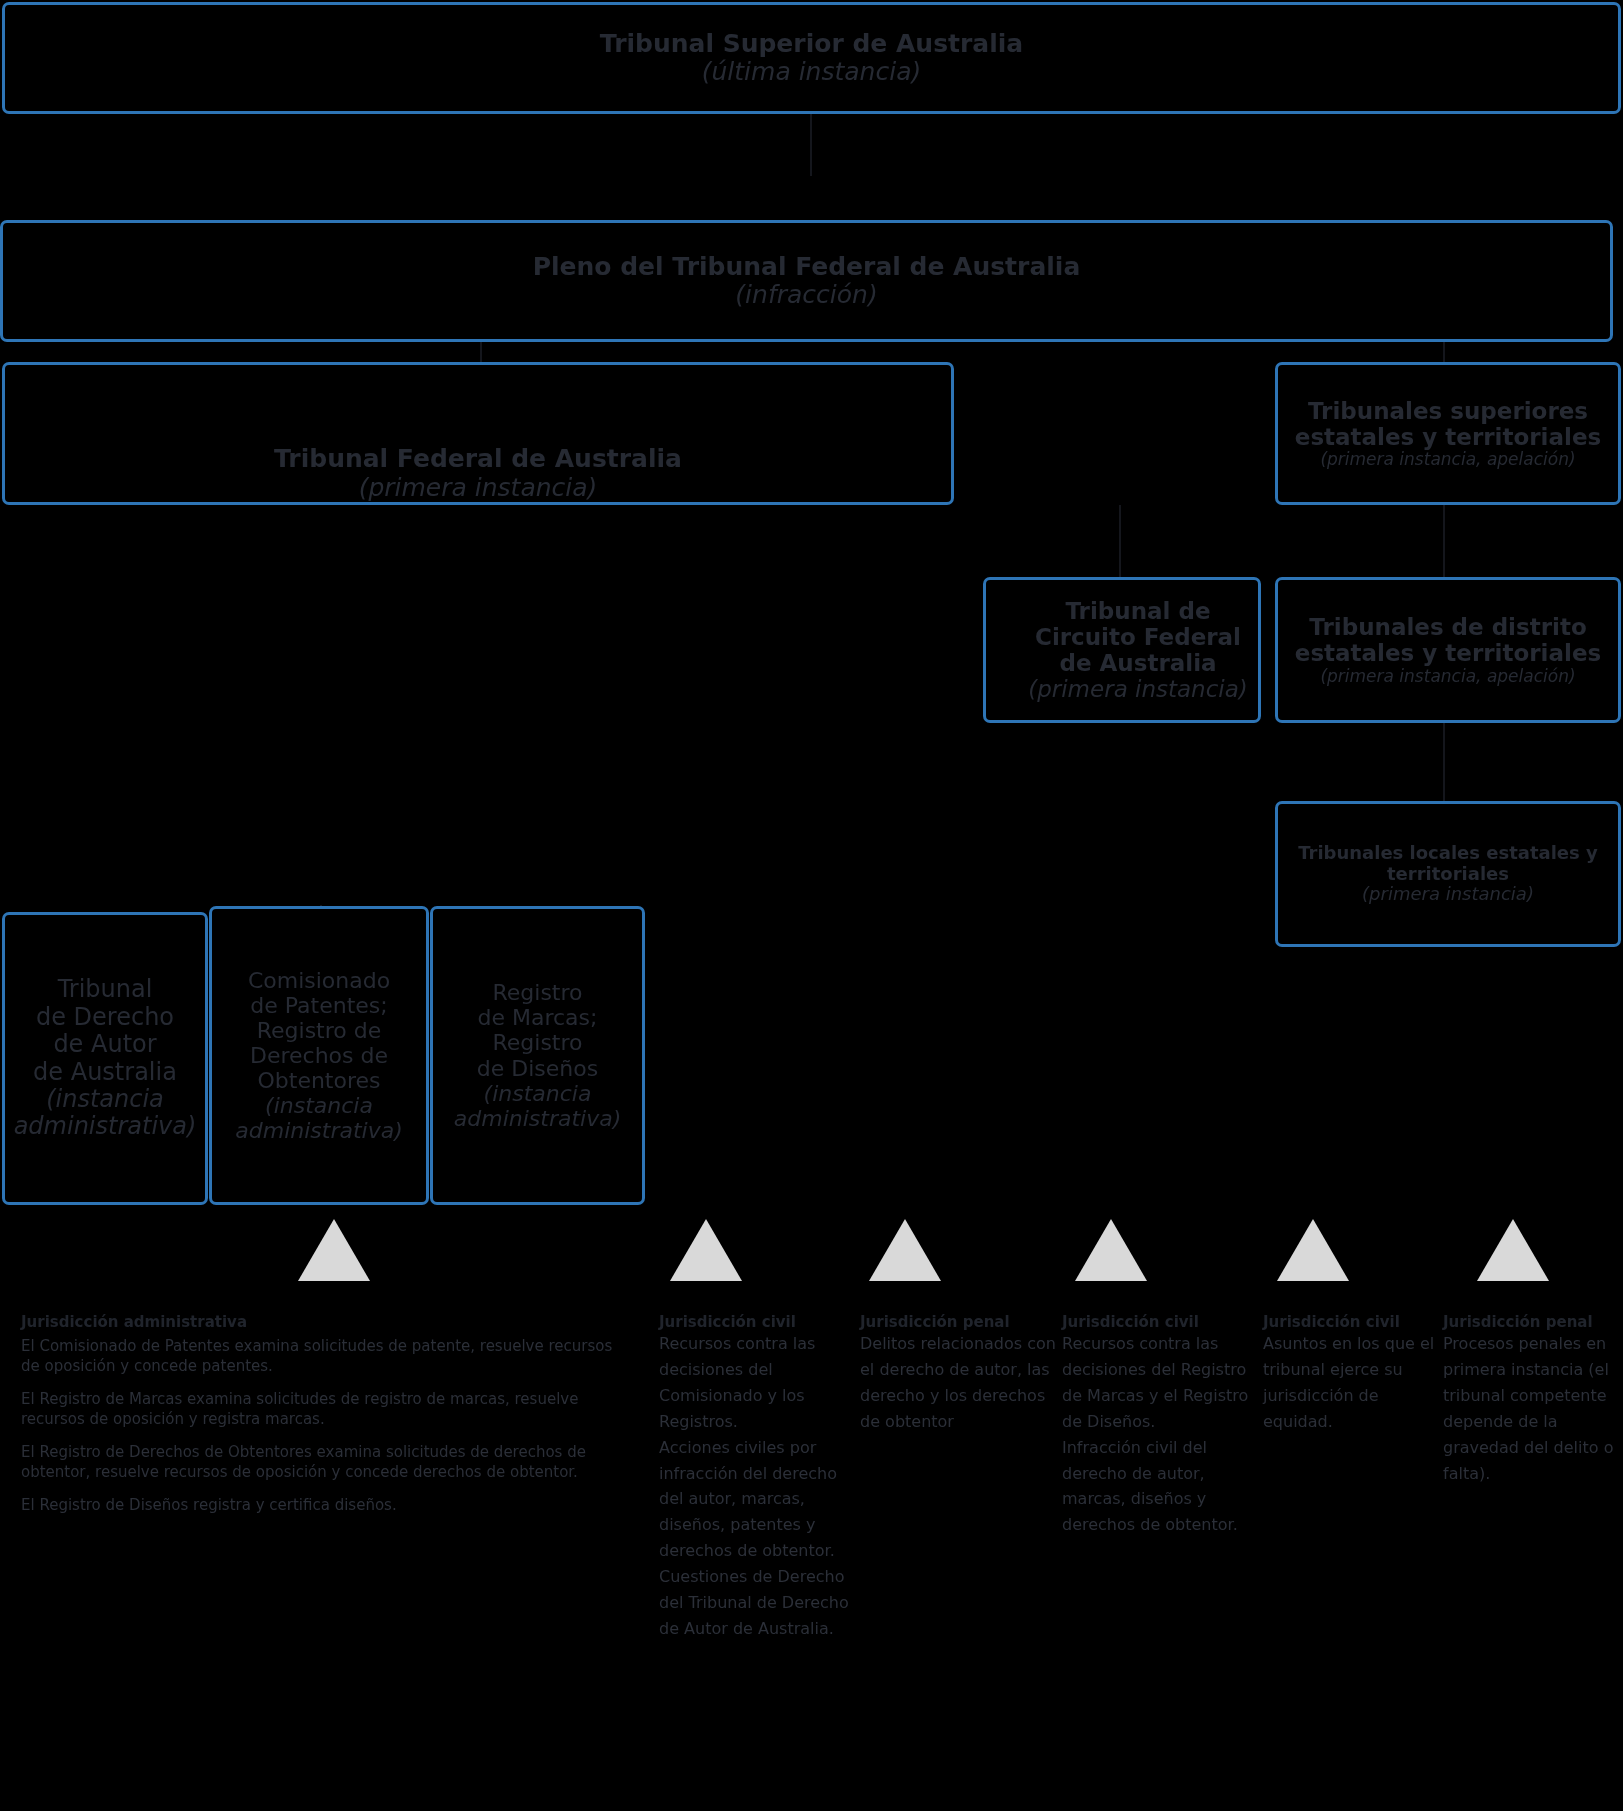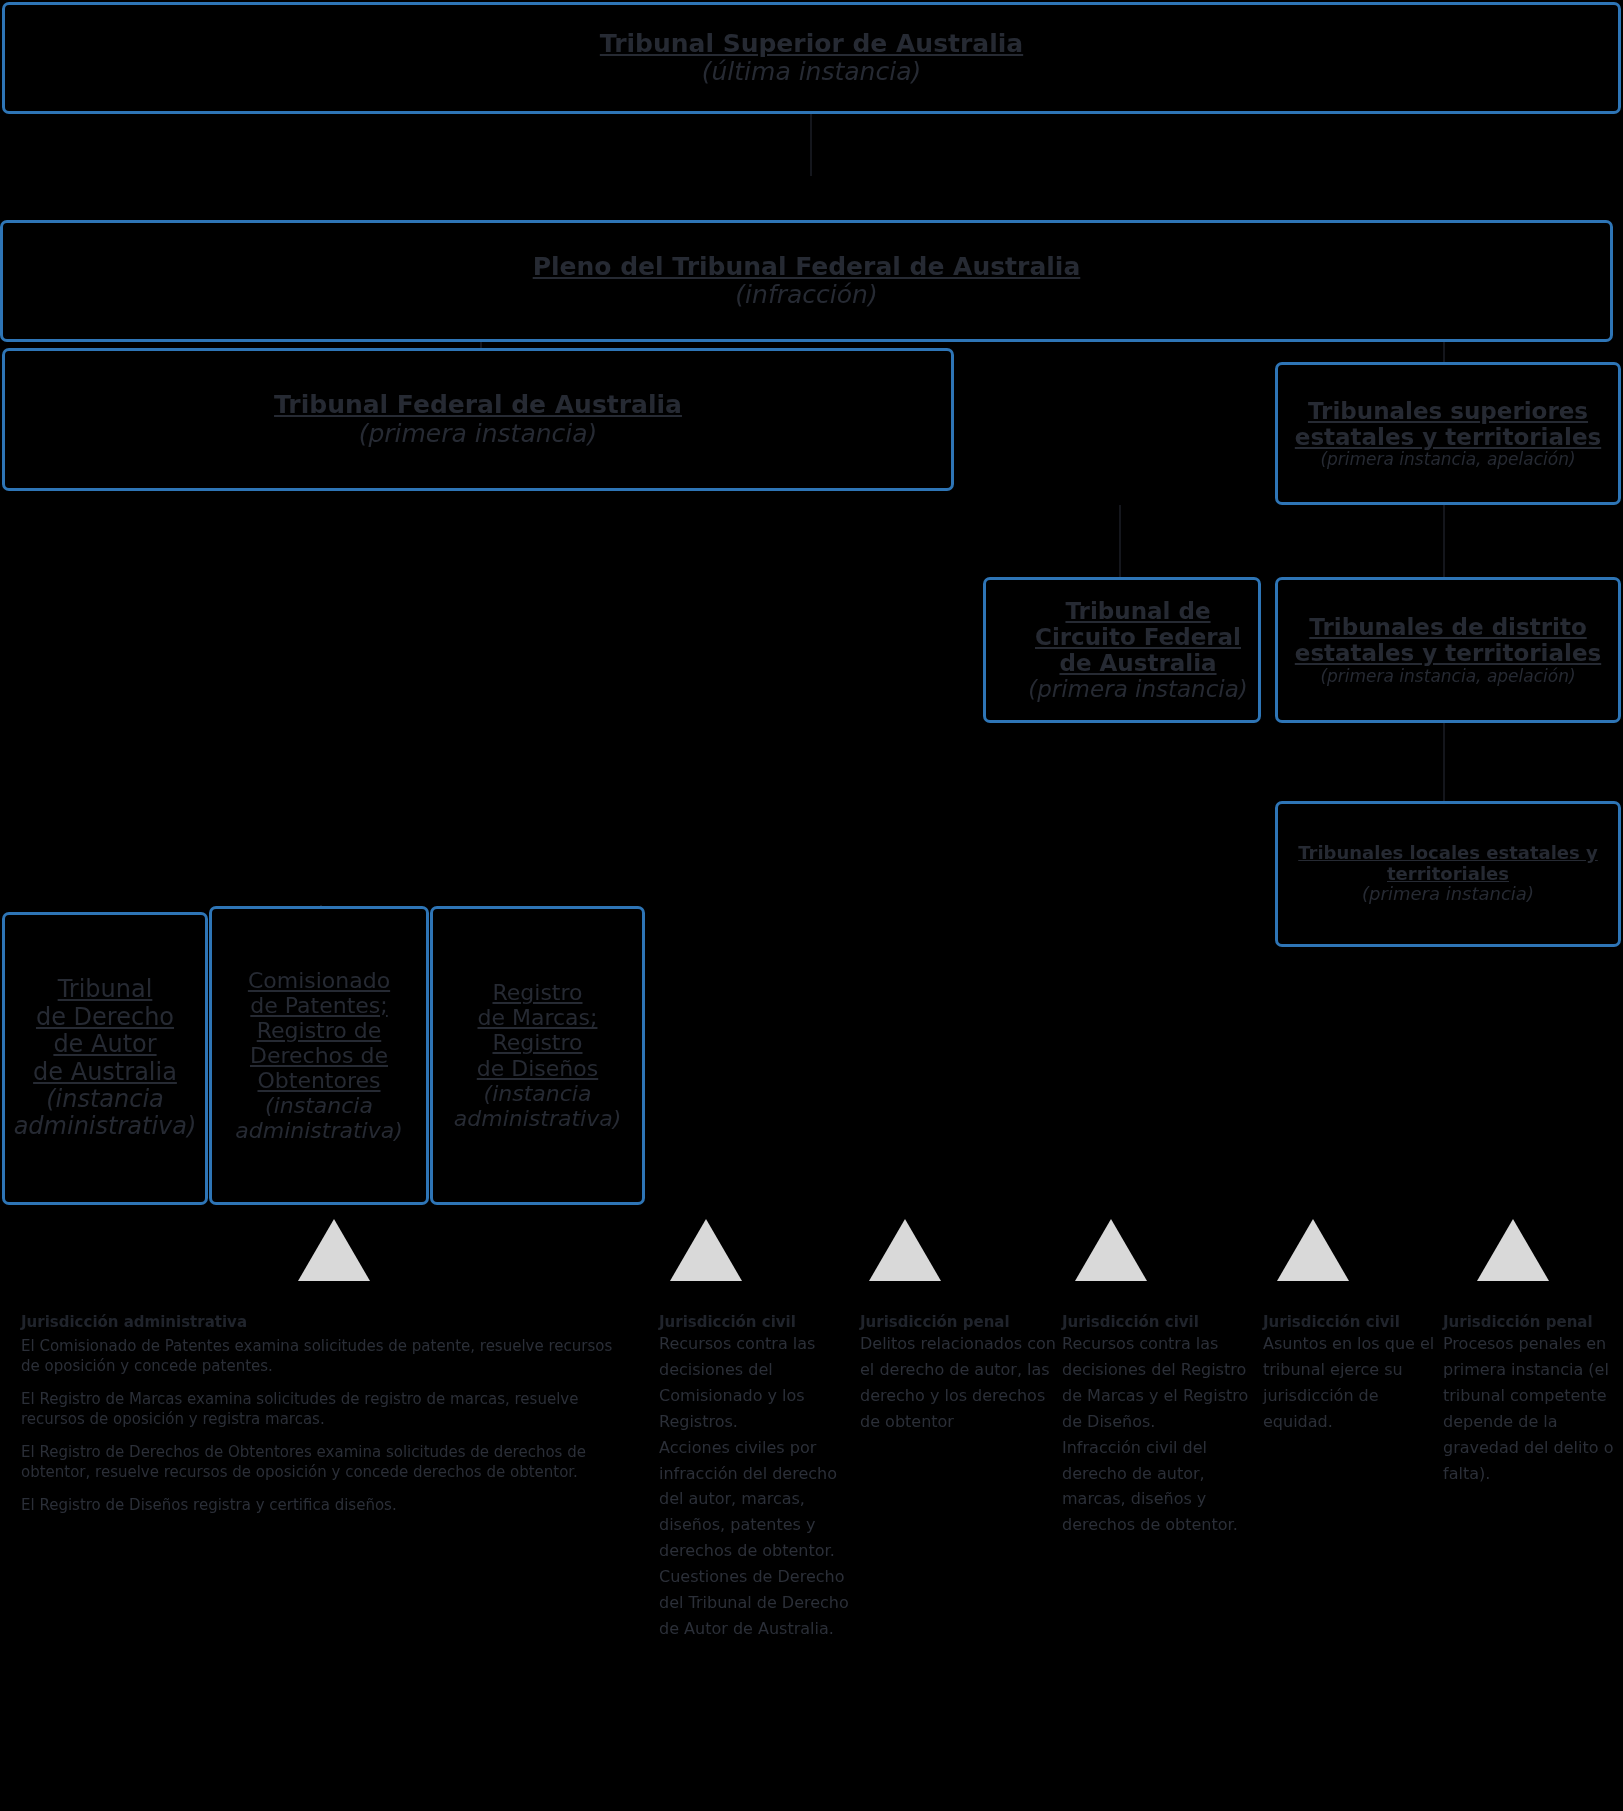--- a/index.html
+++ b/index.html
@@ -18,21 +18,21 @@
     background:#000;
     display:flex;
     flex-direction:column;
     align-items:center;
     justify-content:center;
     text-align:center;
     color:#262a33;
     line-height:1.14;
     z-index:3;
   }
-  .ttl{font-weight:bold;display:block;text-decoration:underline;}
+  .ttl{font-weight:bold;display:block;}
   .sub{font-style:italic;display:block;font-weight:normal;}
 
   
   .conn{position:absolute;width:2px;background:#14161c;z-index:1;}
 
   
   .tri{
     position:absolute;
     width:0;height:0;
     border-left:36px solid transparent;
@@ -79,21 +79,21 @@
   <div class="box" style="left:2px;top:2px;width:1619px;height:112px;font-size:25px;">
     <span class="ttl">Tribunal Superior de Australia</span>
     <span class="sub">(última instancia)</span>
   </div>
 
   <div class="box" style="left:0;top:176px;width:1613px;height:122px;font-size:25px;margin-top:44px;">
     <span class="ttl">Pleno del Tribunal Federal de Australia</span>
     <span class="sub">(infracción)</span>
   </div>
 
-  <div class="box" style="left:2px;top:348px;width:952px;height:143px;font-size:25px;">
+  <div class="box" style="left:2px;top:362px;width:952px;height:143px;font-size:25px;justify-content:flex-end;">
     <span class="ttl">Tribunal Federal de Australia</span>
     <span class="sub">(primera instancia)</span>
   </div>
 
   <div class="box" style="left:1275px;top:362px;width:346px;height:143px;font-size:23px;">
     <span class="ttl">Tribunales superiores estatales y territoriales</span>
     <span class="sub" style="font-size:17px;">(primera instancia, apelación)</span>
   </div>
 
   <div class="box" style="left:983px;top:577px;width:278px;height:146px;font-size:23px;padding-left:32px;">

